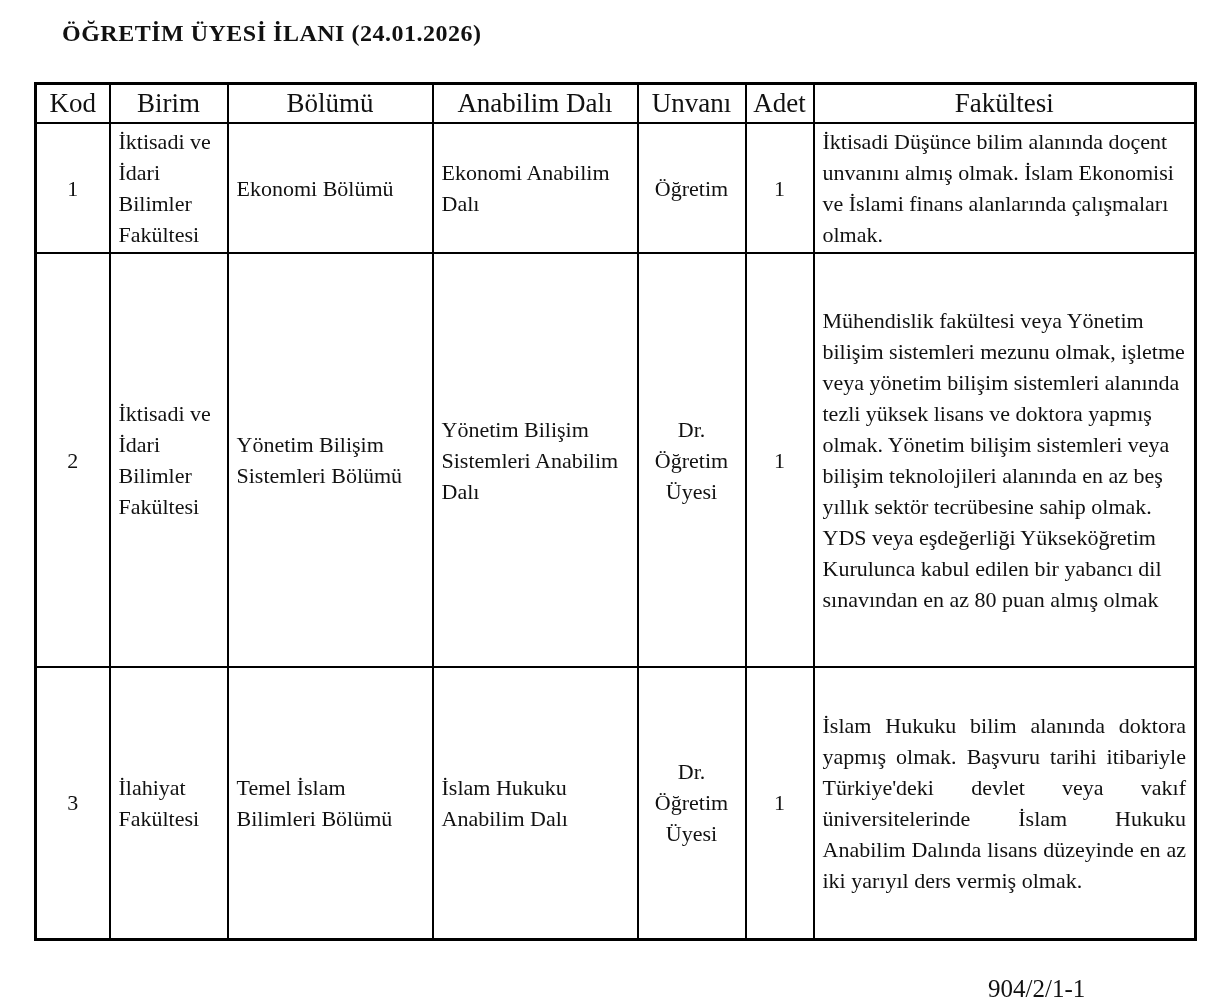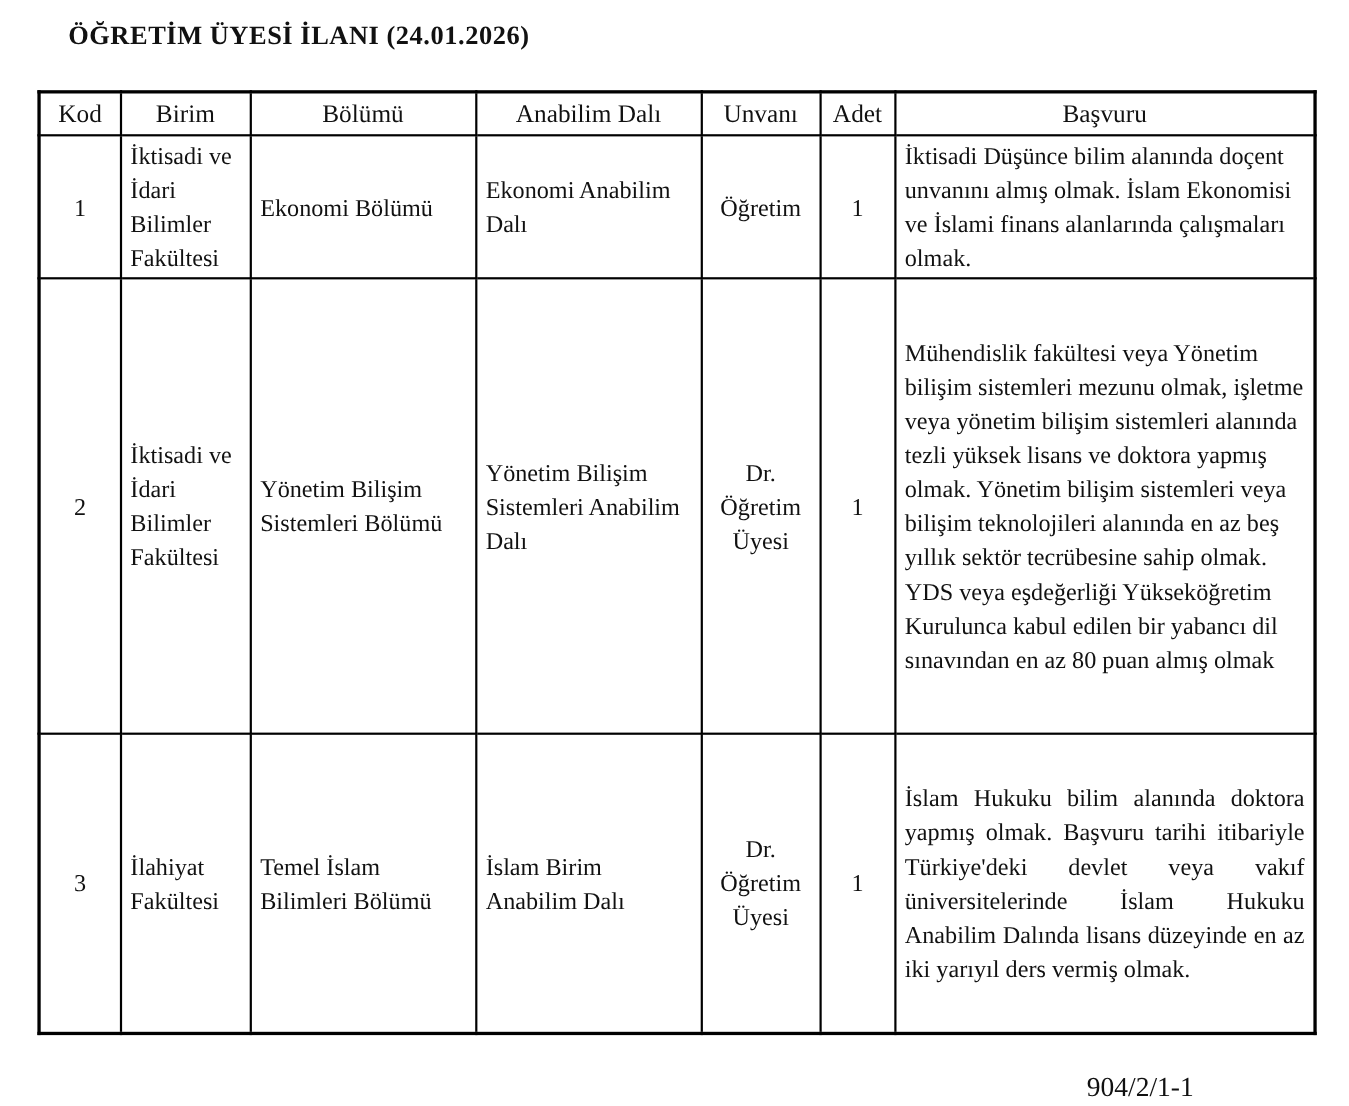--- a/index.html
+++ b/index.html
@@ -33,21 +33,21 @@
     table-layout: fixed;
     border: 3px solid #000;
   }
   table.announcement th,
   table.announcement td {
     border: 2px solid #000;
     font-weight: normal;
     overflow: hidden;
   }
   table.announcement th {
-    font-size: 23px;
+    font-size: 27px;
     height: 37px;
     vertical-align: middle;
     padding: 0 2px;
   }
   table.announcement td {
     font-size: 22px;
     line-height: 31px;
     vertical-align: middle;
   }
   tr.row-1 { height: 128px; }
@@ -81,21 +81,21 @@
     <col style="width:382px">
   </colgroup>
   <thead>
     <tr>
       <th>Kod</th>
       <th>Birim</th>
       <th>Bölümü</th>
       <th>Anabilim Dalı</th>
       <th>Unvanı</th>
       <th>Adet</th>
-      <th>Başvuru</th>
+      <th>Fakültesi</th>
     </tr>
   </thead>
   <tbody>
     <tr class="row-1">
       <td class="c-center">1</td>
       <td class="c-left">İktisadi ve İdari Bilimler Fakültesi</td>
       <td class="c-left">Ekonomi Bölümü</td>
       <td class="c-left">Ekonomi Anabilim Dalı</td>
       <td class="c-center">Öğretim</td>
       <td class="c-center">1</td>
@@ -107,21 +107,21 @@
       <td class="c-left">Yönetim Bilişim Sistemleri Bölümü</td>
       <td class="c-left">Yönetim Bilişim Sistemleri Anabilim Dalı</td>
       <td class="c-center">Dr. Öğretim Üyesi</td>
       <td class="c-center">1</td>
       <td class="c-desc">Mühendislik fakültesi veya Yönetim bilişim sistemleri mezunu olmak, işletme veya yönetim bilişim sistemleri alanında tezli yüksek lisans ve doktora yapmış olmak. Yönetim bilişim sistemleri veya bilişim teknolojileri alanında en az beş yıllık sektör tecrübesine sahip olmak. YDS veya eşdeğerliği Yükseköğretim Kurulunca kabul edilen bir yabancı dil sınavından en az 80 puan almış olmak</td>
     </tr>
     <tr class="row-3">
       <td class="c-center">3</td>
       <td class="c-left">İlahiyat Fakültesi</td>
       <td class="c-left">Temel İslam Bilimleri Bölümü</td>
-      <td class="c-left">İslam Birim Anabilim Dalı</td>
+      <td class="c-left">İslam Hukuku Anabilim Dalı</td>
       <td class="c-center">Dr. Öğretim Üyesi</td>
       <td class="c-center">1</td>
       <td class="c-desc justify">İslam Hukuku bilim alanında doktora yapmış olmak. Başvuru tarihi itibariyle Türkiye'deki devlet veya vakıf üniversitelerinde İslam Hukuku Anabilim Dalında lisans düzeyinde en az iki yarıyıl ders vermiş olmak.</td>
     </tr>
   </tbody>
 </table>
 
 <div class="footer-ref">904/2/1-1</div>
 
 </body></html>

